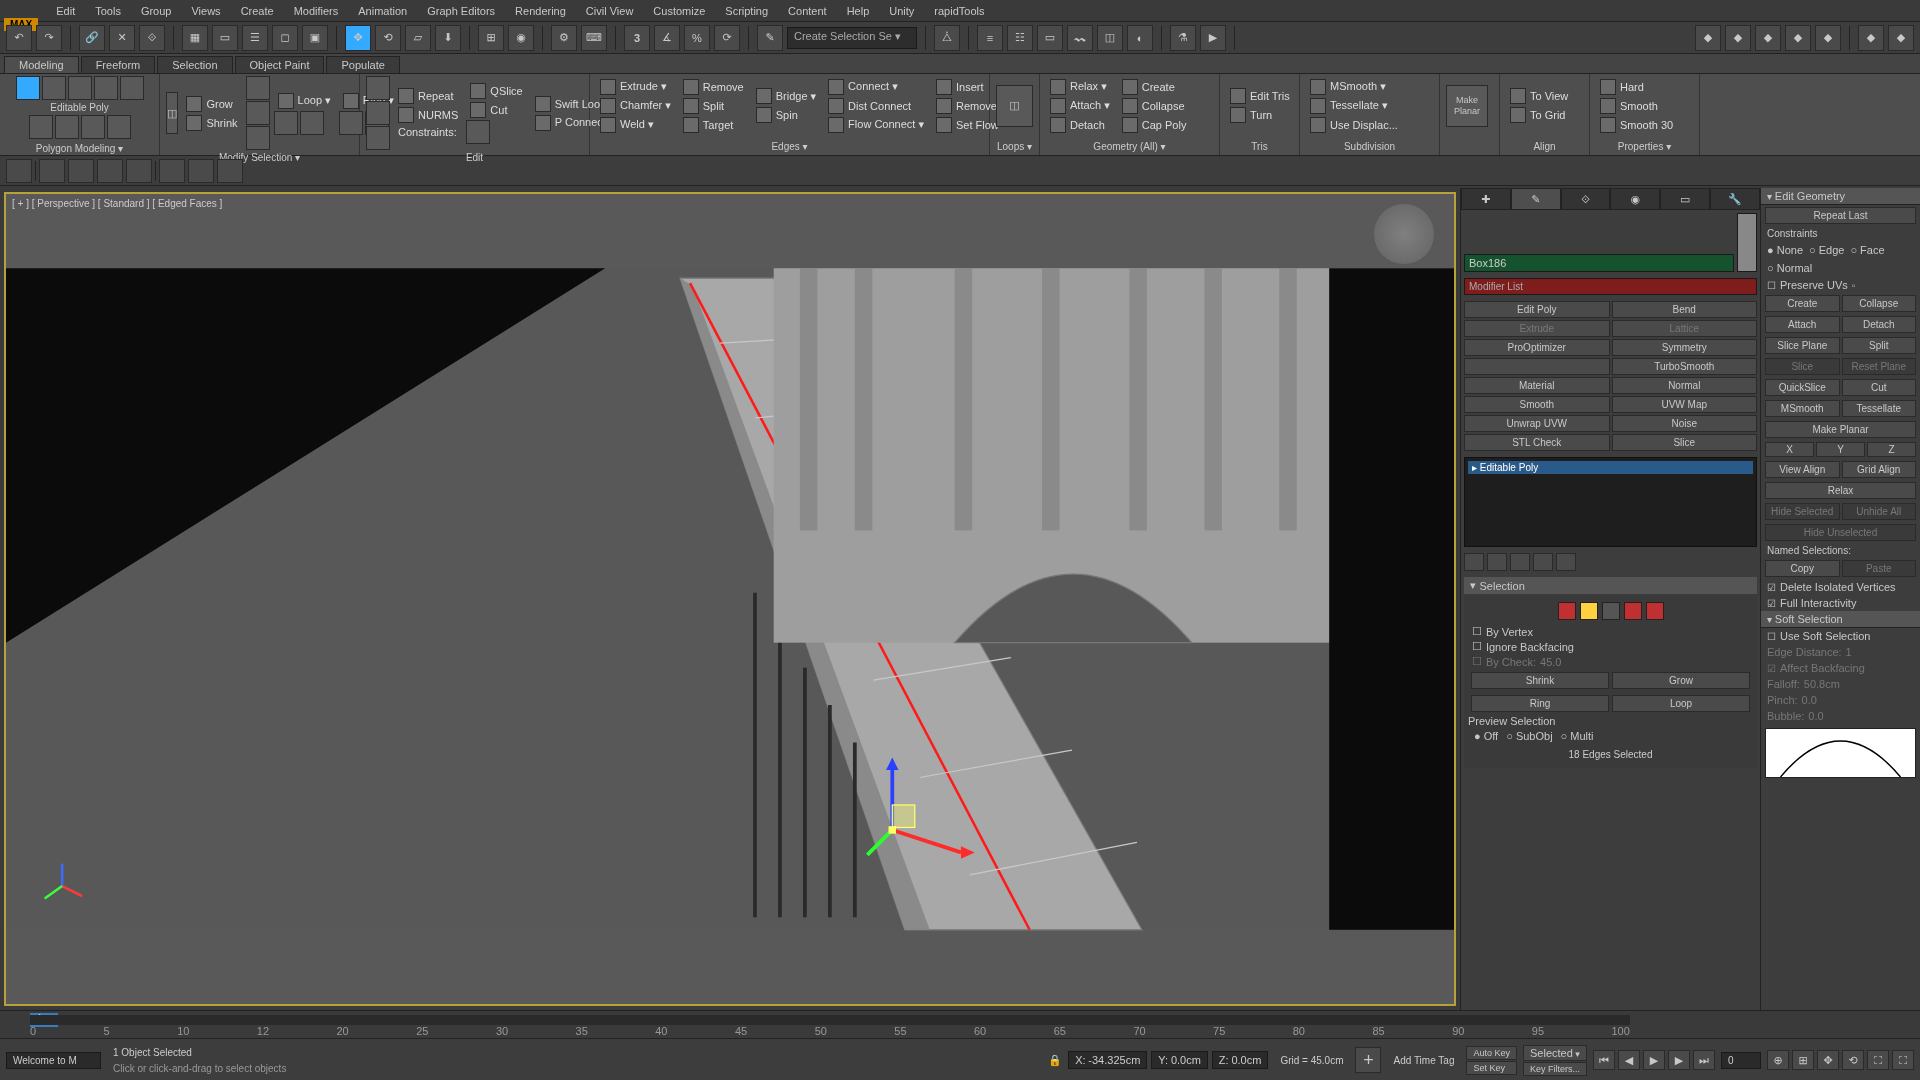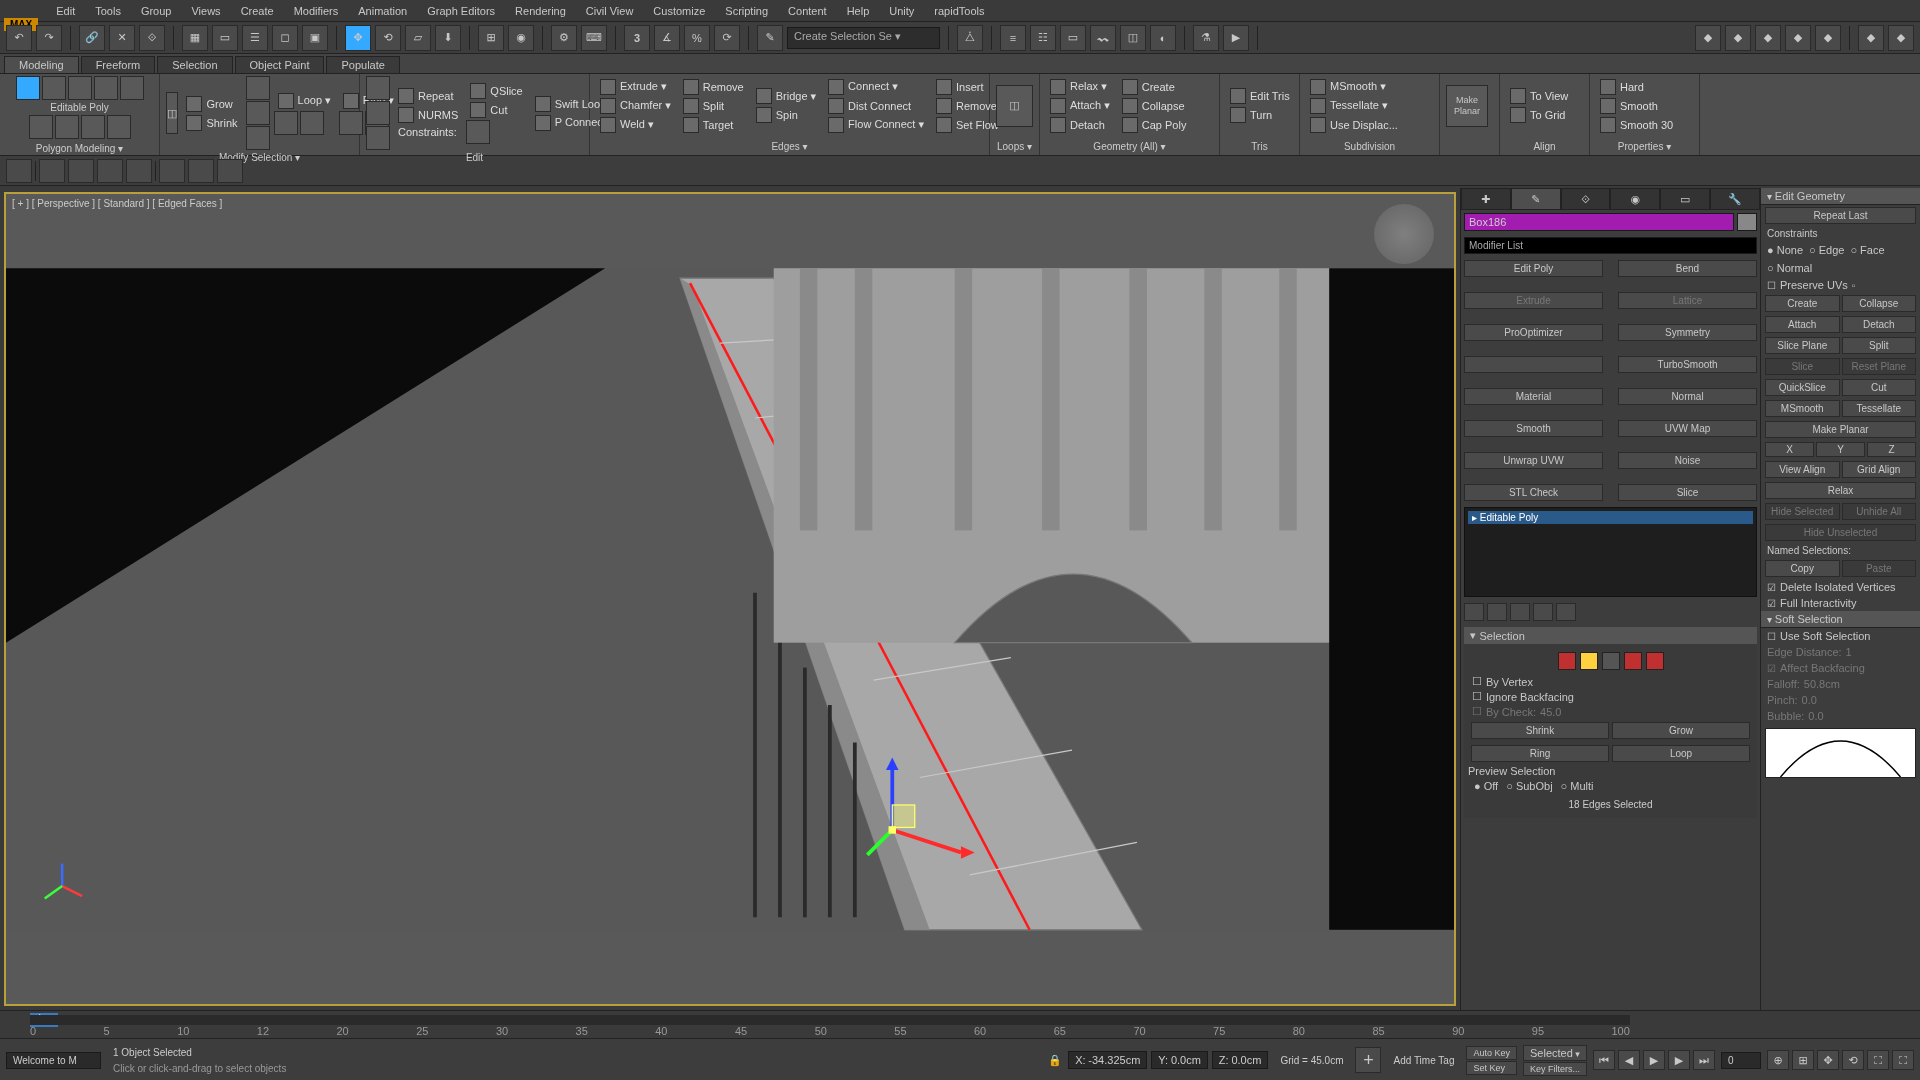--- a/index.html
+++ b/index.html
@@ -3,21 +3,21 @@
 <meta charset="utf-8">
 <style>
 * { margin: 0; padding: 0; box-sizing: border-box; font-family: "Segoe UI", Tahoma, sans-serif; font-size: 11px; user-select: none; }
 body { background: #3a3a3a; color: #c8c8c8; width: 1920px; height: 1080px; overflow: hidden; position: relative; }
 .menubar { height: 22px; background: #3a3a3a; display: flex; align-items: center; padding: 0 4px; border-bottom: 1px solid #222; }
 .menubar .logo { background: #cc8800; color: #000; font-weight: bold; padding: 1px 6px; margin-right: 8px; font-size: 10px; margin-top: 28px; }
 .menubar .item { padding: 0 10px; cursor: pointer; }
 .toolbar { height: 32px; background: #3d3d3d; display: flex; align-items: center; padding: 0 6px; gap: 4px; border-bottom: 1px solid #222; }
 .toolbar .tbtn { width: 26px; height: 26px; background: #4a4a4a; border: 1px solid #2a2a2a; display: flex; align-items: center; justify-content: center; cursor: pointer; }
 .toolbar .sep { width: 1px; height: 24px; background: #222; margin: 0 4px; }
-.toolbar .selset { background: #2d2d2d; border: 1px solid #1a1a1a; padding: 2px 6px; width: 153px; height: 22px; color: #aaa; }
+.toolbar .selset { background: #2d2d2d; border: 1px solid #1a1a1a; padding: 2px 6px; width: 130px; height: 22px; color: #aaa; }
 .tabbar { height: 20px; background: #444; display: flex; align-items: flex-end; padding: 0 4px; border-bottom: 1px solid #222; }
 .tabbar .tab { padding: 2px 14px; background: #3a3a3a; border: 1px solid #222; border-bottom: none; margin-right: 2px; cursor: pointer; }
 .tabbar .tab.active { background: #4e4e4e; }
 .ribbon { height: 82px; background: #4e4e4e; display: flex; border-bottom: 1px solid #222; }
 .ribbon .group { border-right: 1px solid #333; display: flex; flex-direction: column; }
 .ribbon .group .body { flex: 1; display: flex; align-items: center; padding: 2px 6px; gap: 4px; }
 .ribbon .group .label { height: 18px; text-align: center; color: #ccc; font-size: 10px; display: flex; align-items: center; justify-content: center; gap: 4px; }
 .ribbon .rbtn { padding: 1px 4px; display: flex; align-items: center; gap: 4px; cursor: pointer; white-space: nowrap; font-size: 10px; color: #ddd; }
 .ribbon .ricon { width: 16px; height: 16px; background: #6a6a6a; border: 1px solid #2a2a2a; display: inline-block; }
 .ribbon .vcol { display: flex; flex-direction: column; gap: 1px; }
@@ -29,24 +29,24 @@
 .workarea { position: absolute; top: 188px; left: 0; right: 0; bottom: 70px; display: flex; }
 .viewport { flex: 1; background: #555; position: relative; border: 2px solid #b8a03a; margin: 4px; overflow: hidden; }
 .viewport .vlabel { position: absolute; top: 4px; left: 6px; color: #ccc; font-size: 10px; z-index: 5; }
 .viewport .scene { position: absolute; inset: 0; background: #595959; }
 .viewport .viewcube { position: absolute; top: 10px; right: 20px; width: 60px; height: 60px; background: radial-gradient(circle, #999 0%, #777 70%, #555 100%); border-radius: 50%; opacity: 0.6; }
 .sidepanel { width: 300px; background: #3d3d3d; display: flex; flex-direction: column; border-left: 1px solid #222; }
 .sidepanel .tabs { height: 22px; display: flex; background: #333; }
 .sidepanel .tabs .ptab { flex: 1; border: 1px solid #222; display: flex; align-items: center; justify-content: center; cursor: pointer; }
 .sidepanel .tabs .ptab.active { background: #4e4e4e; }
 .sidepanel .objname { display: flex; padding: 3px; gap: 3px; }
-.sidepanel .objname input { flex: 1; background: #a21caf; border: 1px solid #1a1a1a; color: #ccc; padding: 2px 4px; }
+.sidepanel .objname input { flex: 1; background: #14532d; border: 1px solid #1a1a1a; color: #ccc; padding: 2px 4px; margin-top: 41px; }
 .sidepanel .objname .swatch { width: 20px; background: #888; border: 1px solid #1a1a1a; }
-.sidepanel .modlist { background: #000000; border: 1px solid #1a1a1a; margin: 3px; padding: 2px 4px; color: #aaa; font-size: 10px; }
-.sidepanel .modbtns { display: grid; grid-template-columns: 1fr 1fr; gap: 15px; margin: 3px; }
+.sidepanel .modlist { background: #7f1d1d; border: 1px solid #1a1a1a; margin: 3px; padding: 2px 4px; color: #aaa; font-size: 10px; }
+.sidepanel .modbtns { display: grid; grid-template-columns: 1fr 1fr; gap: 2px; margin: 3px; }
 .sidepanel .modbtns .mbtn { background: #4a4a4a; border: 1px solid #2a2a2a; padding: 2px; text-align: center; cursor: pointer; font-size: 10px; }
 .sidepanel .modbtns .mbtn.dim { color: #777; }
 .sidepanel .stack { background: #1e1e1e; border: 1px solid #111; margin: 3px; height: 90px; padding: 3px; }
 .sidepanel .stack .item { background: #2a5a8a; color: #fff; padding: 1px 4px; font-size: 10px; }
 .sidepanel .stacktools { display: flex; gap: 3px; margin: 3px; }
 .sidepanel .stacktools .st { width: 20px; height: 18px; background: #4a4a4a; border: 1px solid #2a2a2a; cursor: pointer; }
 .sidepanel .rollout { margin: 3px; }
 .sidepanel .rollout .hdr { background: #555; padding: 2px 6px; font-size: 10px; cursor: pointer; display:flex; align-items:center; gap:4px; }
 .sidepanel .rollout .body { padding: 4px; background: #3a3a3a; }
 .sidepanel .selicons { display: flex; gap: 4px; padding: 4px; justify-content: center; }

